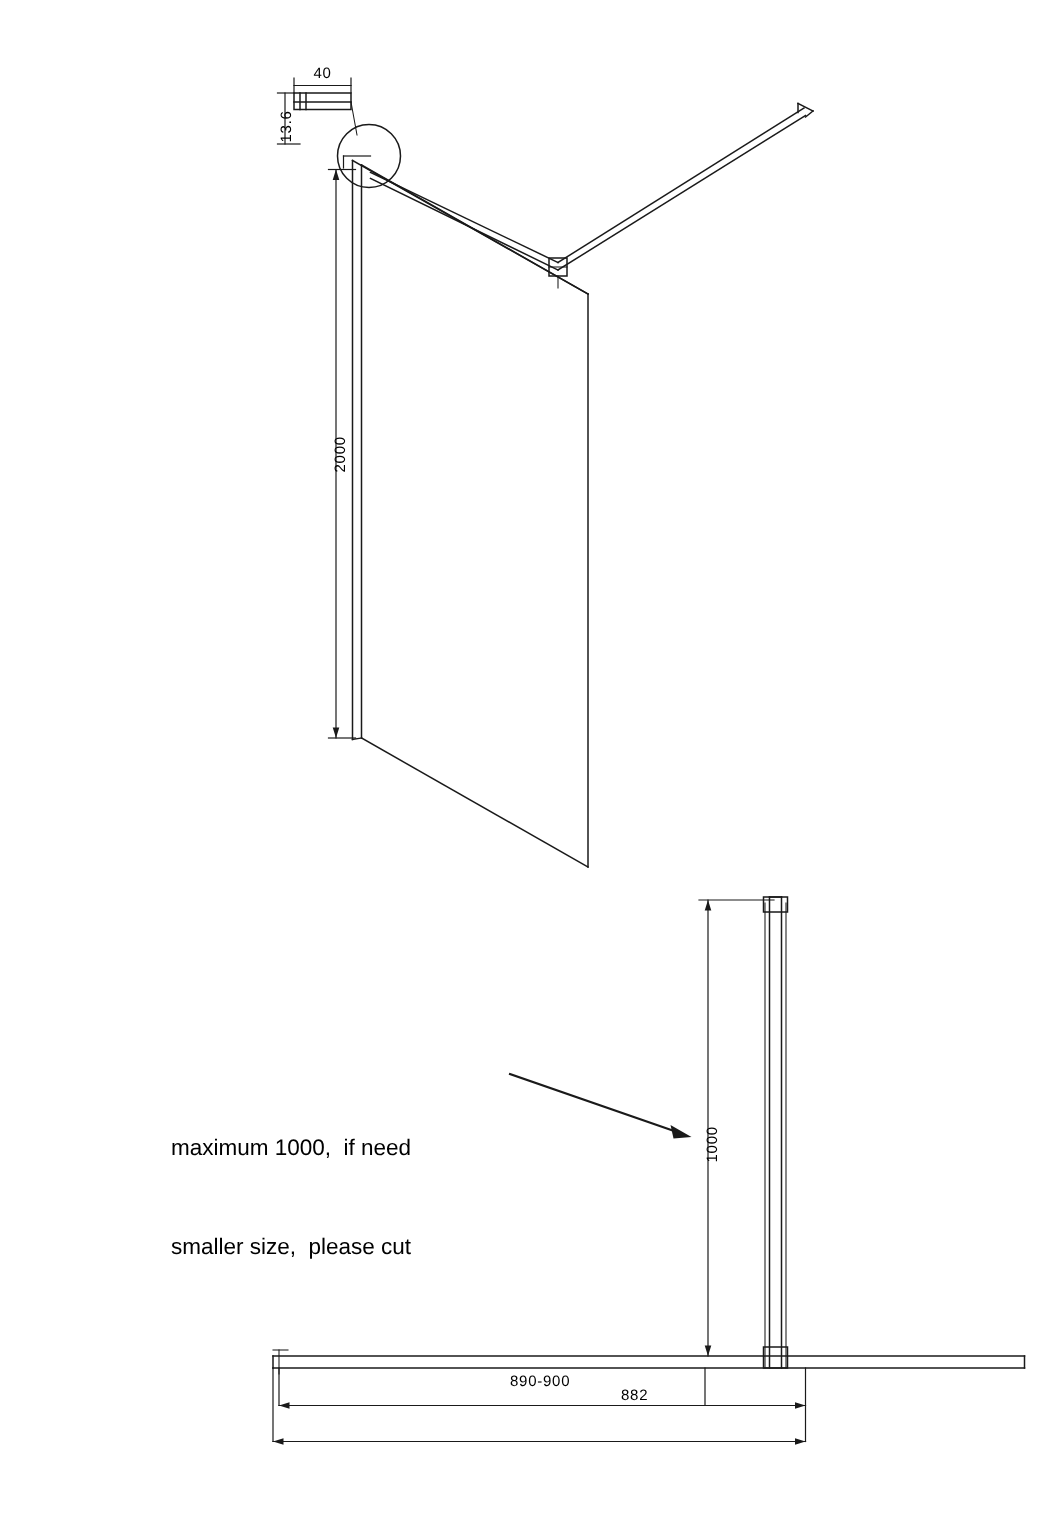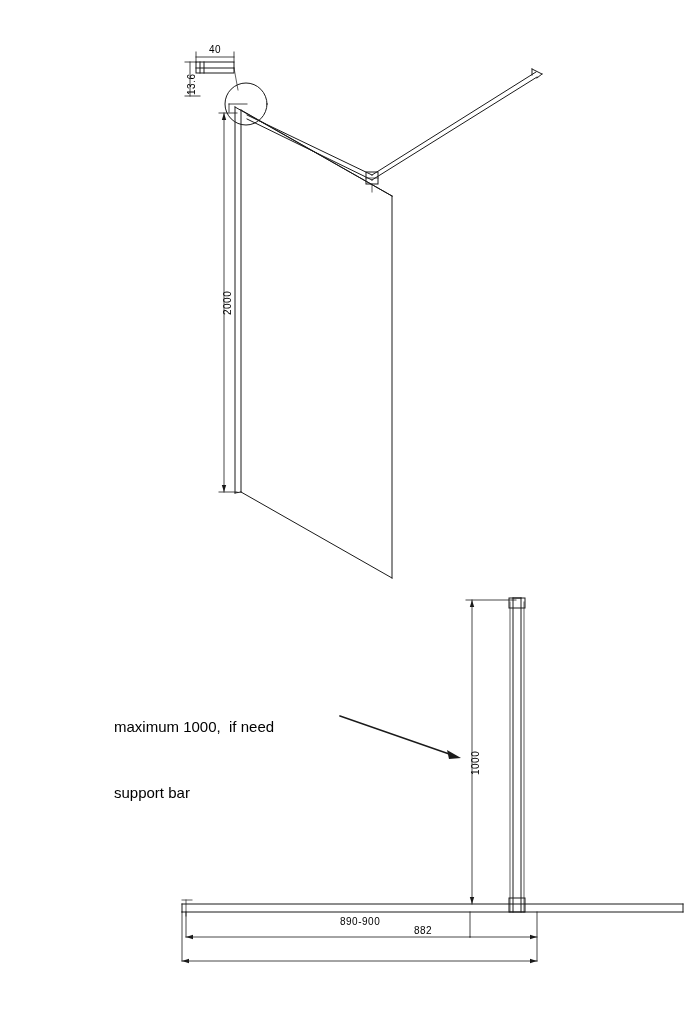--- a/index.html
+++ b/index.html
@@ -172,18 +172,18 @@
   <div class="lbl lbl-dim rot90" style="left:186px; top:95px;">13.6</div>
 
   <div class="lbl lbl-dim rot90" style="left:222px; top:315px;">2000</div>
 
   <div class="lbl lbl-dim rot90" style="left:470px; top:775px;">1000</div>
 
   <div class="lbl lbl-dim" style="left:366px; top:925px;margin-left:48px;">882</div>
 
   <div class="lbl lbl-dim" style="left:340px; top:916px;">890-900</div>
 
-  <div class="lbl lbl-note" style="left:114px; top:672px;">
+  <div class="lbl lbl-note" style="left:114px; top:711px;text-align:center;">
     <div>maximum 1000,  if need</div>
-    <div>support bar</div>
+    <div>smaller size,  please cut</div>
   </div>
 
 </div>
 
 </body></html>

